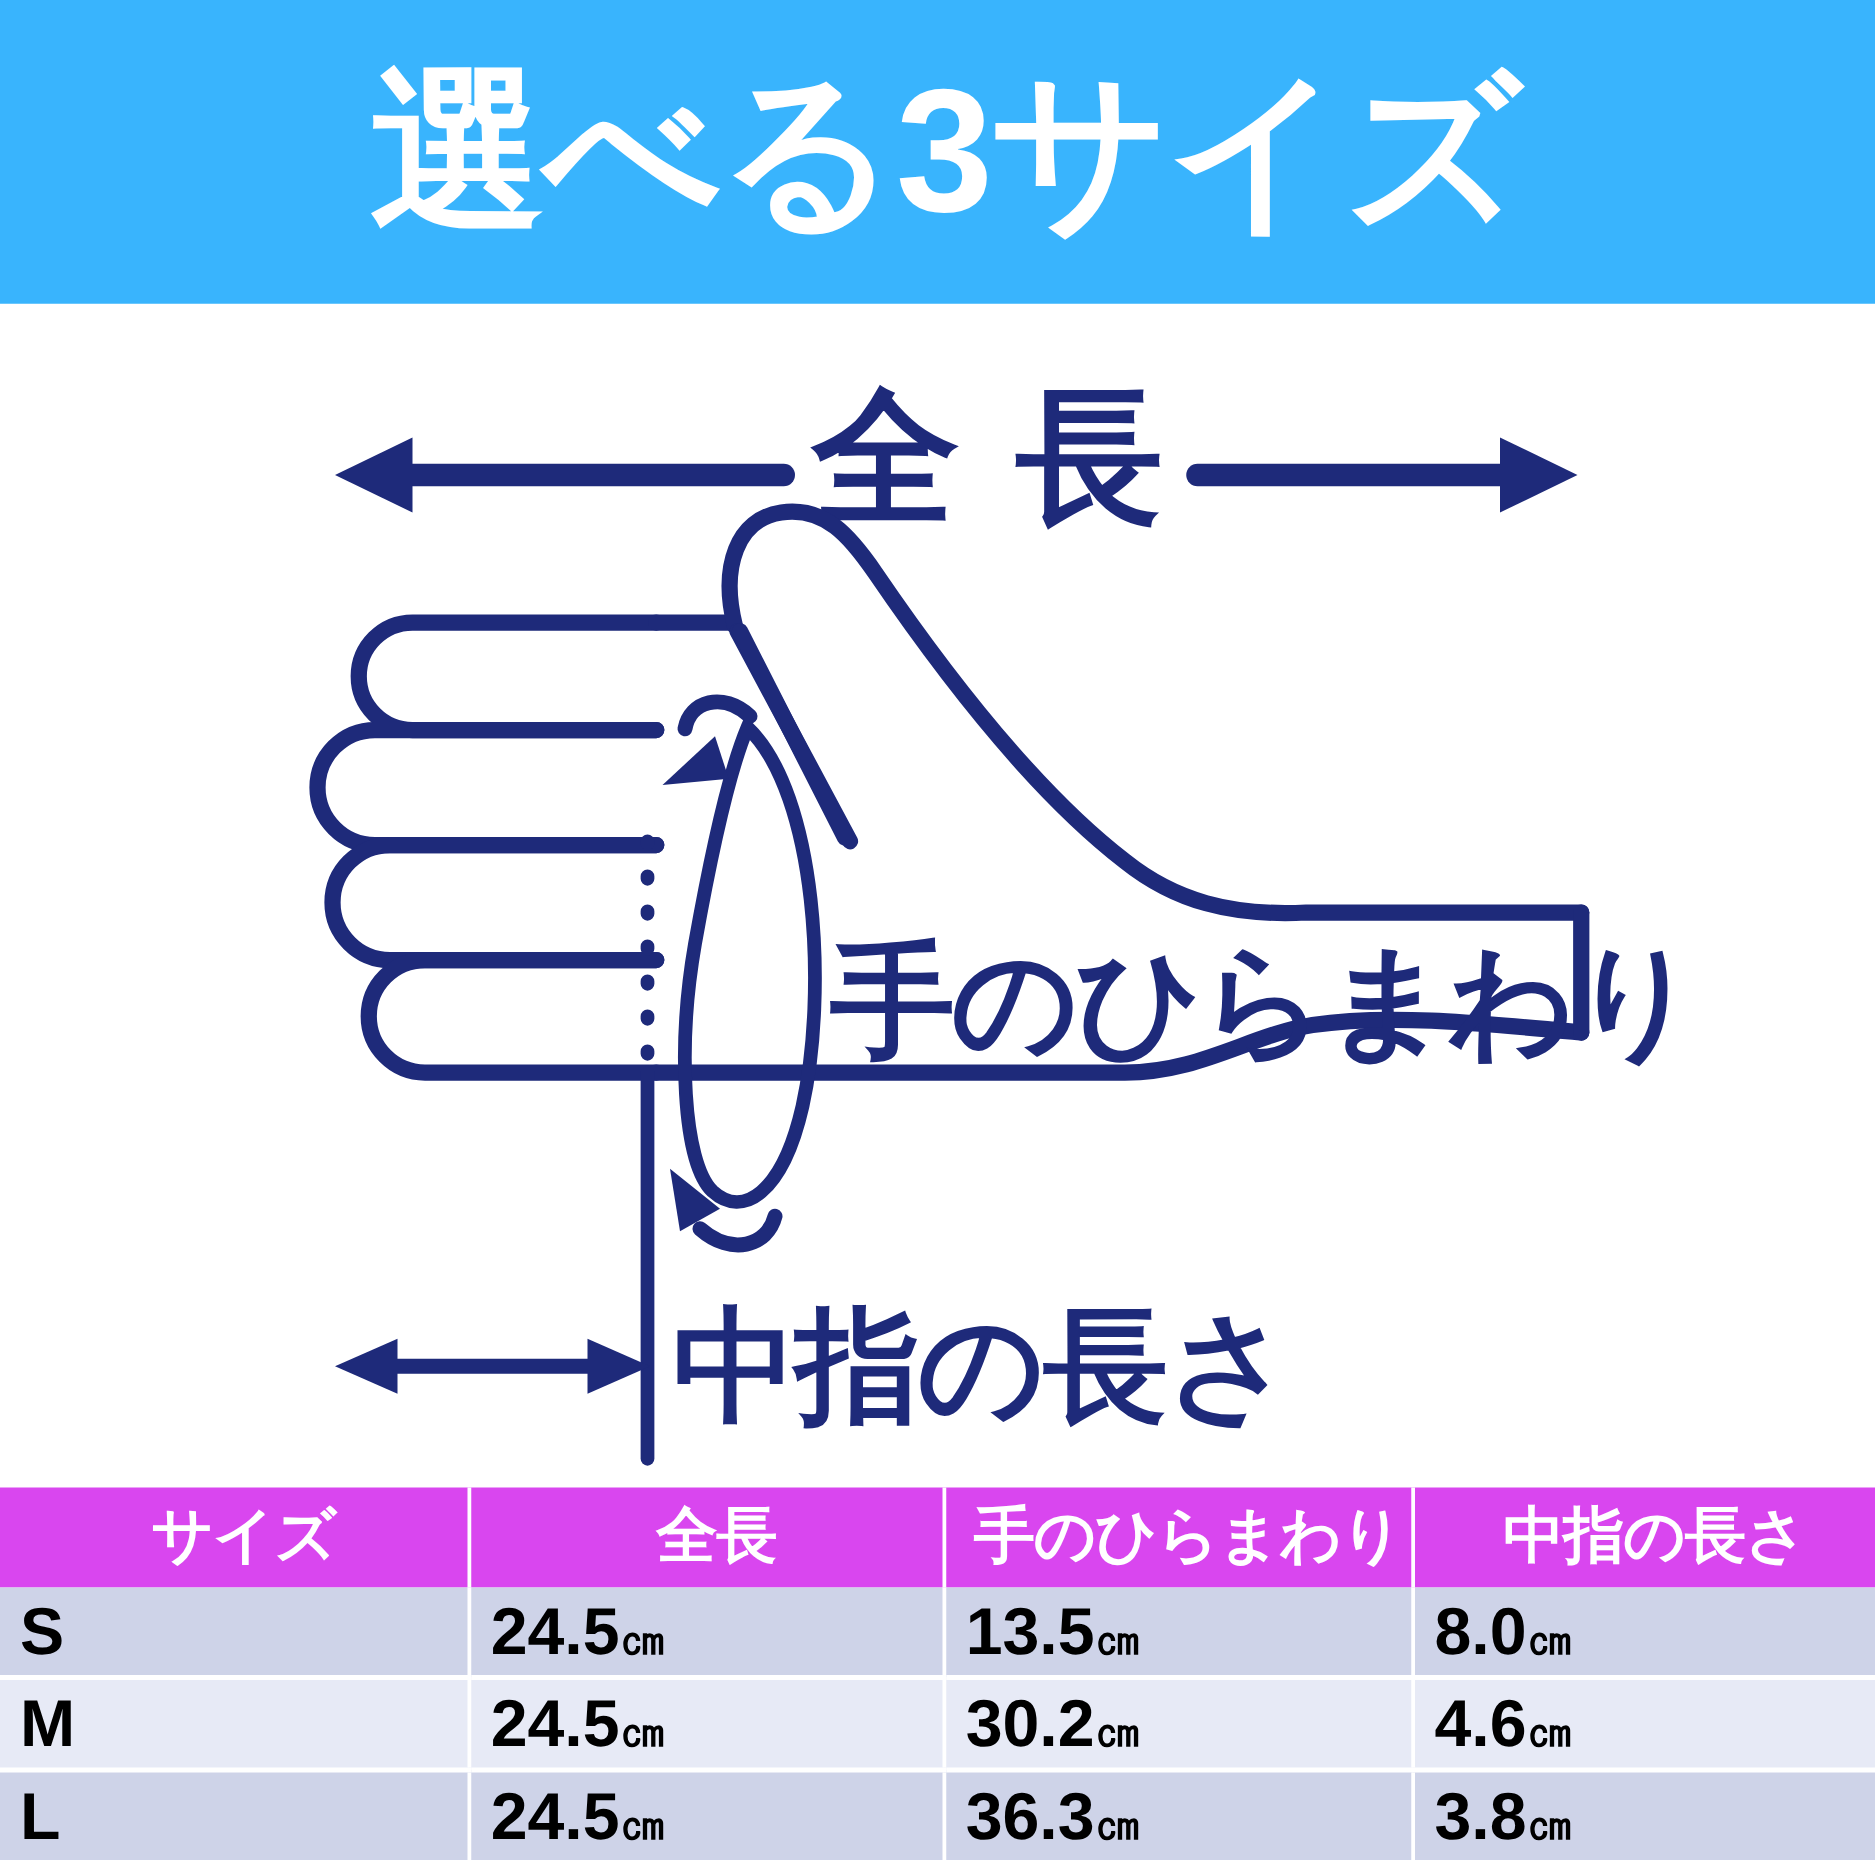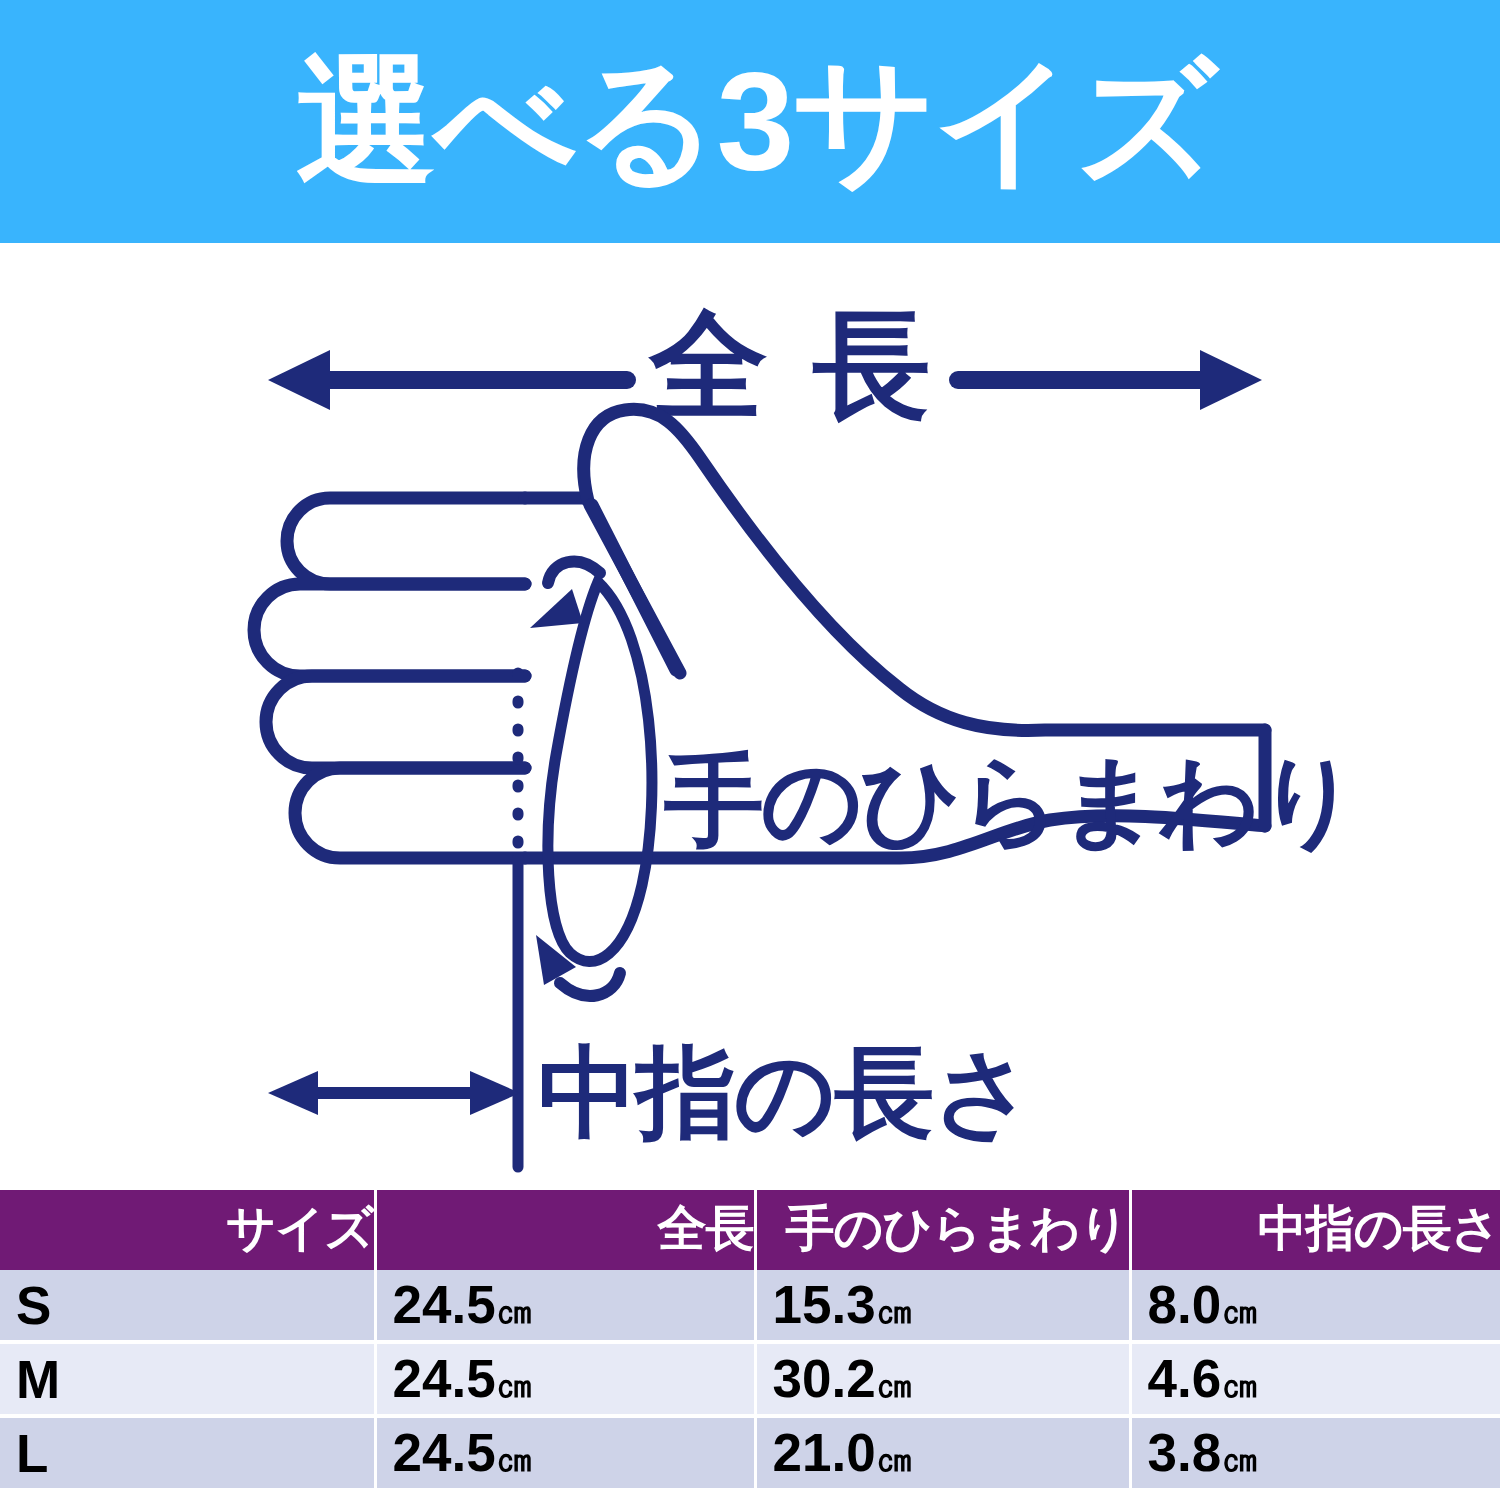--- a/index.html
+++ b/index.html
@@ -66,25 +66,25 @@
     width: 1500px;
     border-collapse: collapse;
     table-layout: fixed;
   }
   .size-table col.c0 { width: 375px; }
   .size-table col.c1 { width: 380px; }
   .size-table col.c2 { width: 375px; }
   .size-table col.c3 { width: 370px; }
 
   .size-table thead th {
-    background: #701a75;
+    background: #d946ef;
     color: #ffffff;
     font-size: 49px;
     font-weight: 700;
-    text-align: right;
+    text-align: center;
     padding: 6px 0 8px 16px;
     height: 62px;
     border-right: 3px solid #ffffff;
     letter-spacing: -1px;
     white-space: nowrap;
     font-family: "Liberation Sans", "DejaVu Sans", sans-serif;
   }
   .size-table thead th:last-child { border-right: none; }
 
   .size-table tbody td {
@@ -218,29 +218,29 @@
       <th>サイズ</th>
       <th>全長</th>
       <th>手のひらまわり</th>
       <th>中指の長さ</th>
     </tr>
   </thead>
   <tbody>
     <tr class="odd">
       <td>S</td>
       <td><span>24.5</span><span class="unit">㎝</span></td>
-      <td><span>15.3</span><span class="unit">㎝</span></td>
+      <td><span>13.5</span><span class="unit">㎝</span></td>
       <td><span>8.0</span><span class="unit">㎝</span></td>
     </tr>
     <tr class="even">
       <td>M</td>
       <td><span>24.5</span><span class="unit">㎝</span></td>
       <td><span>30.2</span><span class="unit">㎝</span></td>
       <td><span>4.6</span><span class="unit">㎝</span></td>
     </tr>
     <tr class="odd">
       <td>L</td>
       <td><span>24.5</span><span class="unit">㎝</span></td>
-      <td><span>21.0</span><span class="unit">㎝</span></td>
+      <td><span>36.3</span><span class="unit">㎝</span></td>
       <td><span>3.8</span><span class="unit">㎝</span></td>
     </tr>
   </tbody>
 </table>
 
 </body></html>

